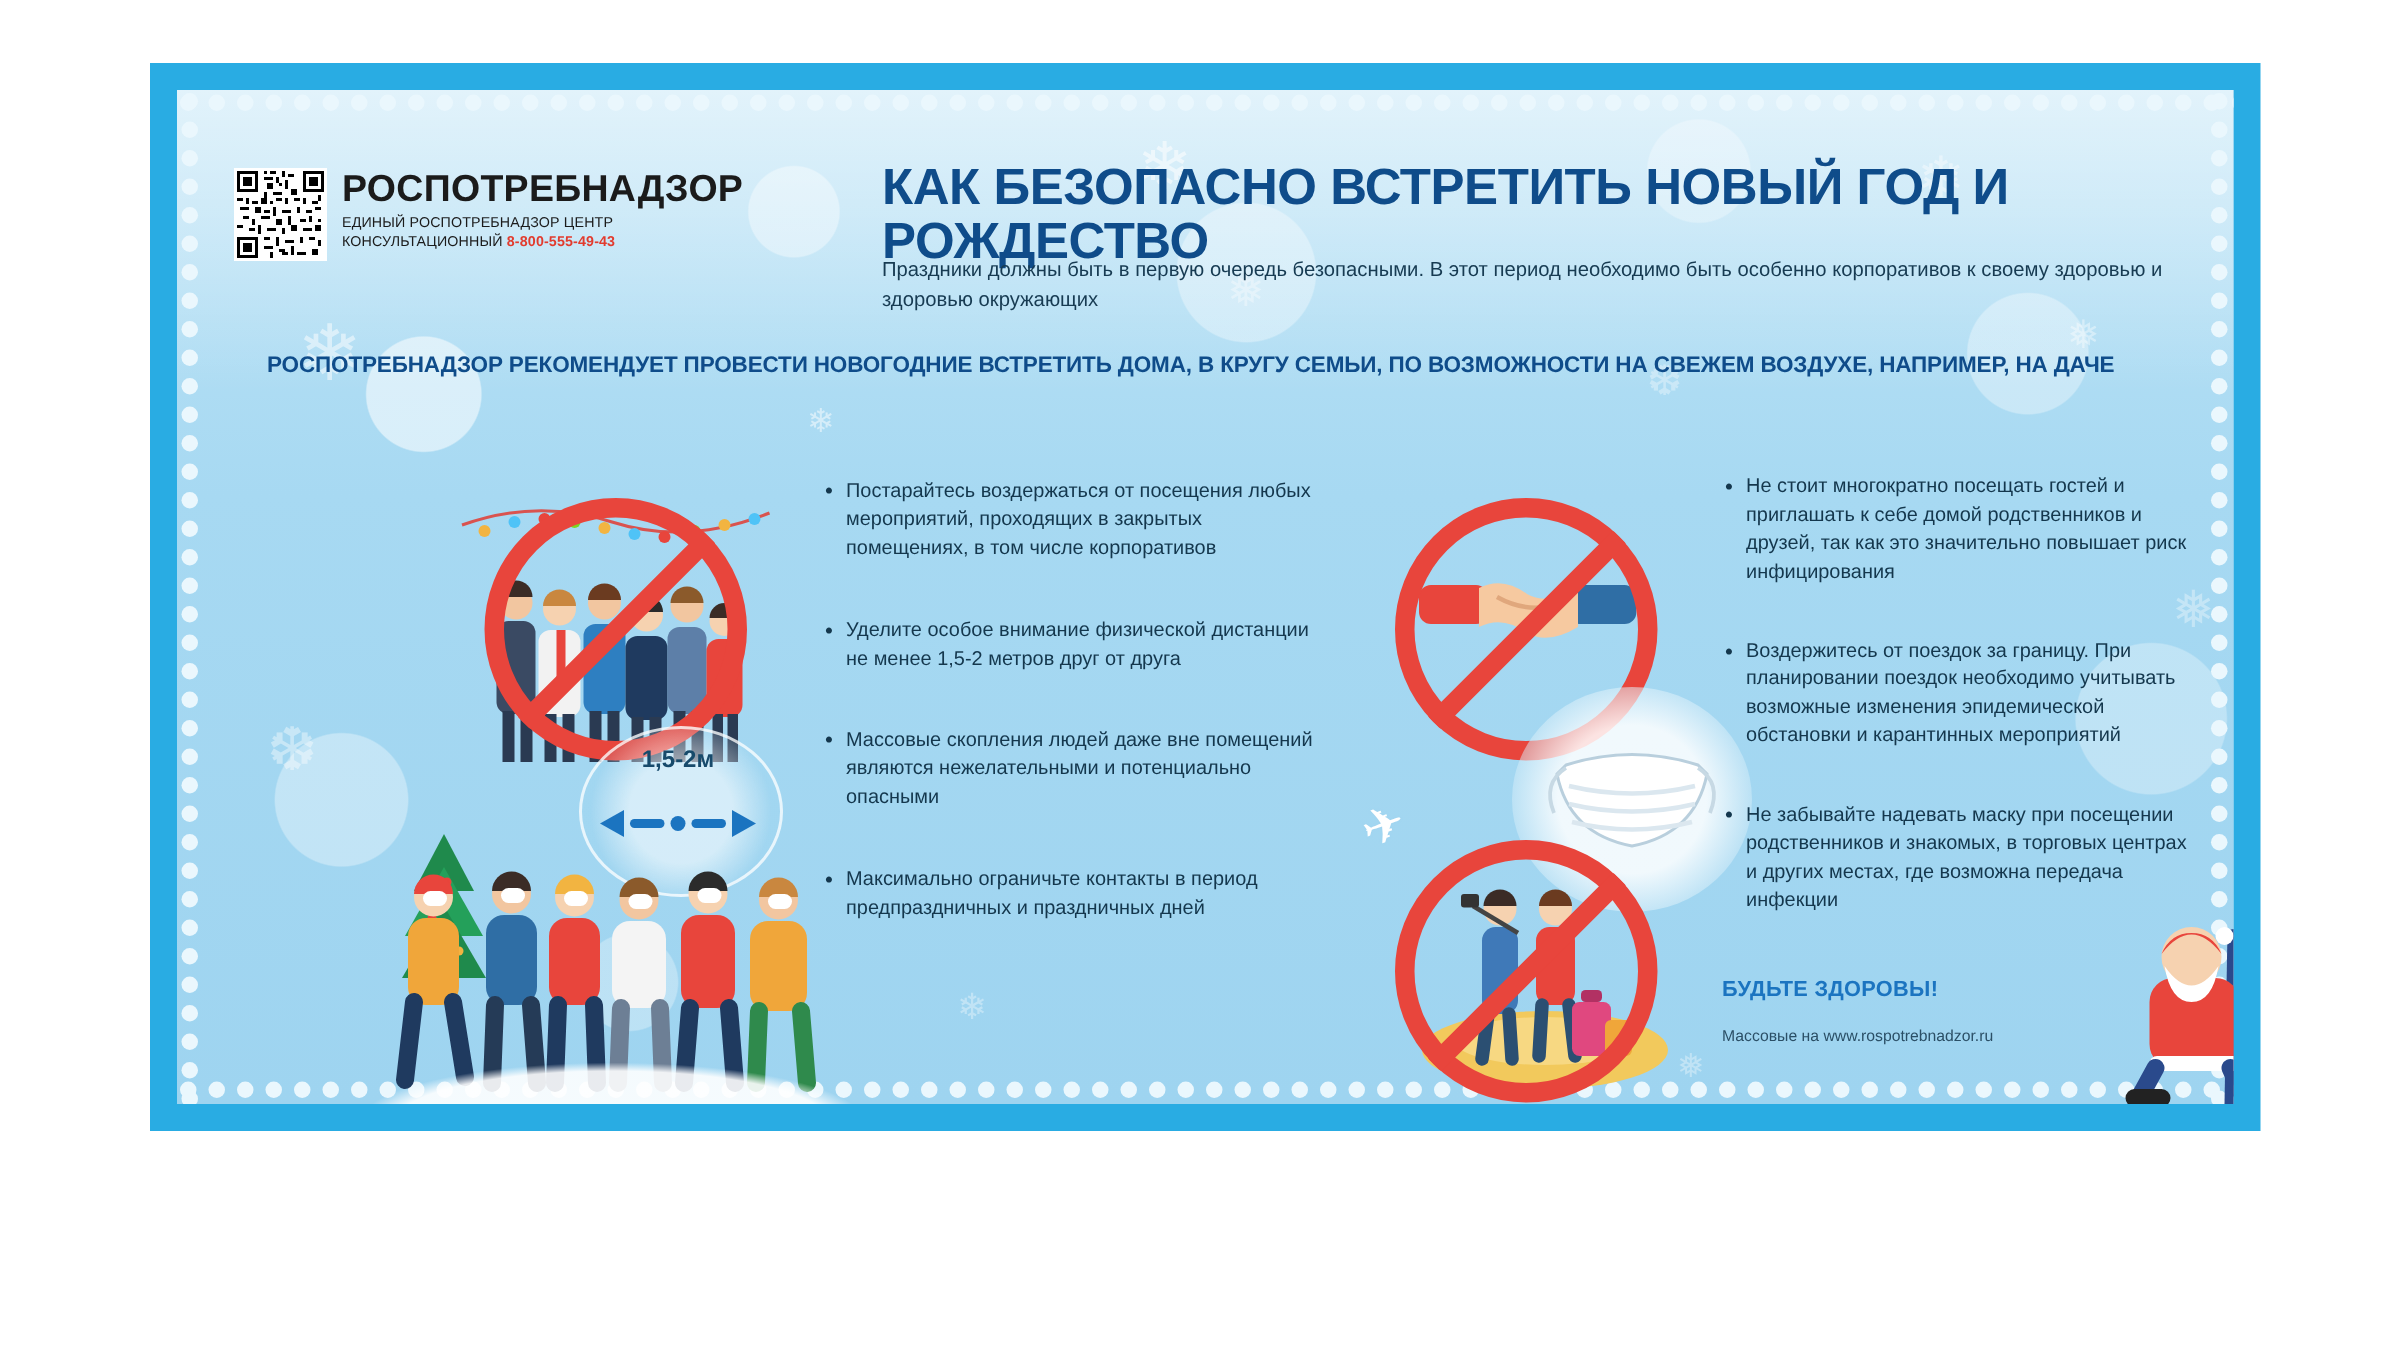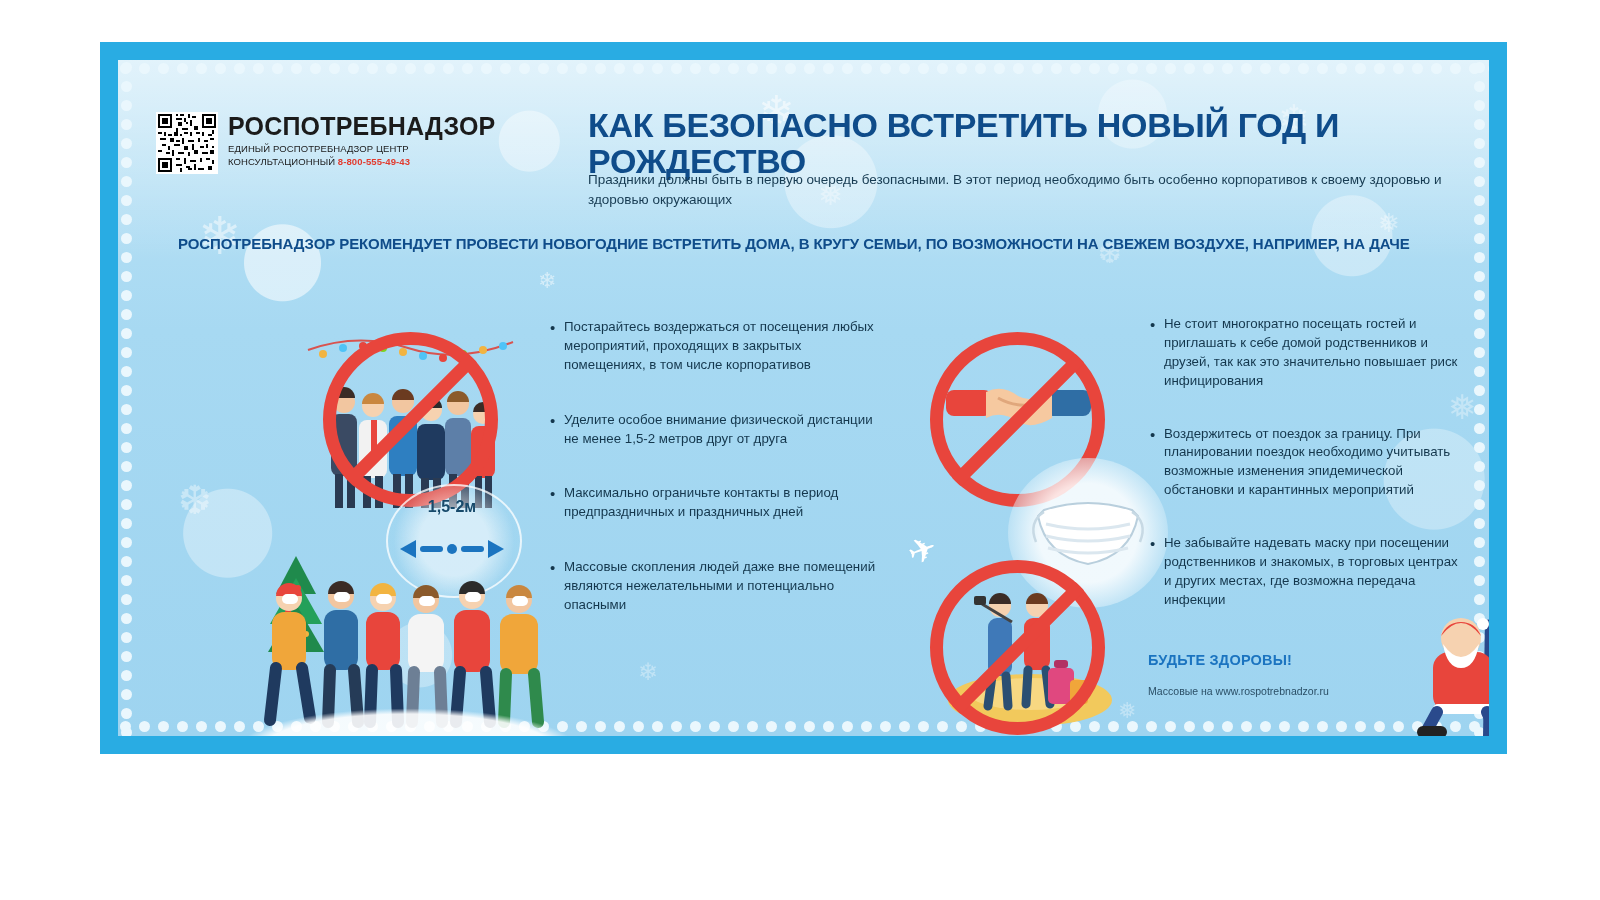--- a/index.html
+++ b/index.html
@@ -556,22 +556,22 @@
           <rect x="254" y="36" width="16" height="10" rx="5" fill="#ffffff"></rect>
           <path d="M248 114 l-2 48 M276 114 l4 48" stroke="#2f8a4c" stroke-width="12" stroke-linecap="round" fill="none"></path>
         </g>
       </svg>
     </div>
     <div class="snowpile"></div>
 
     <div class="col col-mid">
       <div class="bullet">Постарайтесь воздержаться от посещения любых мероприятий, проходящих в закрытых помещениях, в том числе корпоративов</div>
       <div class="bullet">Уделите особое внимание физической дистанции не менее 1,5-2 метров друг от друга</div>
+      <div class="bullet">Массовые скопления людей даже вне помещений являются нежелательными и потенциально опасными</div>
       <div class="bullet">Максимально ограничьте контакты в период предпраздничных и праздничных дней</div>
-      <div class="bullet">Массовые скопления людей даже вне помещений являются нежелательными и потенциально опасными</div>
     </div>
 
     <div style="position:absolute;left:828px;top:300px;width:145px;height:110px;">
       <svg class="svgwrap" viewBox="0 0 145 110">
         <rect x="0" y="30" width="46" height="26" rx="8" fill="#e8453c"></rect>
         <rect x="99" y="30" width="46" height="26" rx="8" fill="#2f6ea5"></rect>
         <path d="M40 32 q16 -8 32 4 q14 8 34 -4 l0 26 q-20 12 -34 4 q-16 -12 -32 -4 z" fill="#f6c9a0"></path>
         <path d="M52 38 q18 10 36 6" stroke="#e0a77c" stroke-width="3" fill="none"></path>
       </svg>
     </div>

